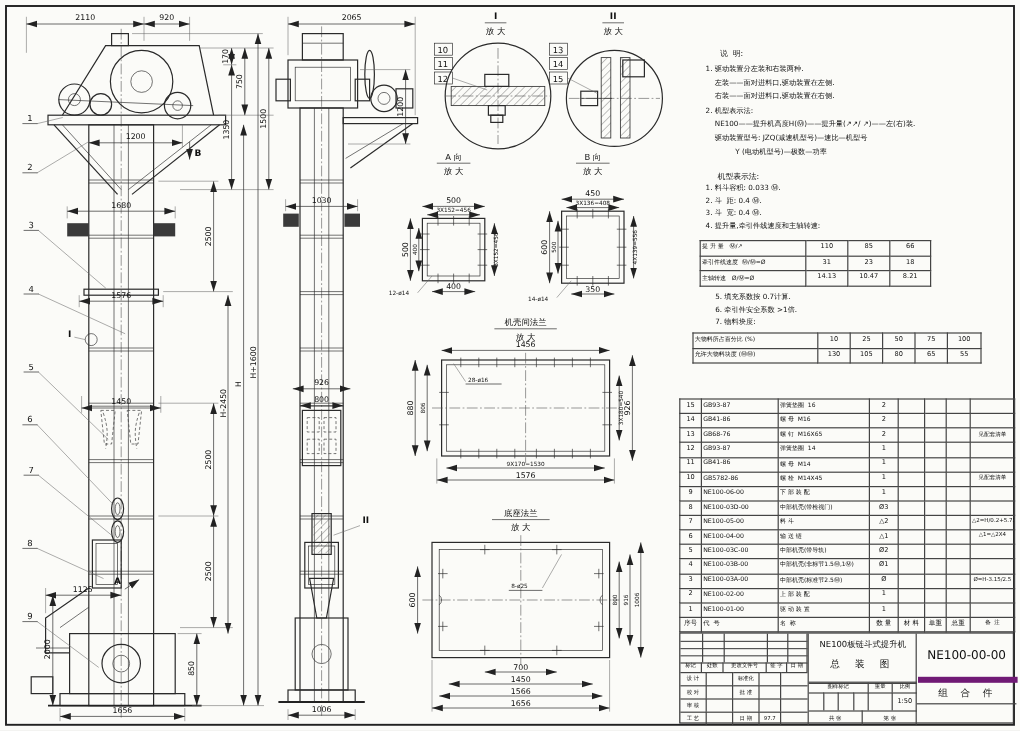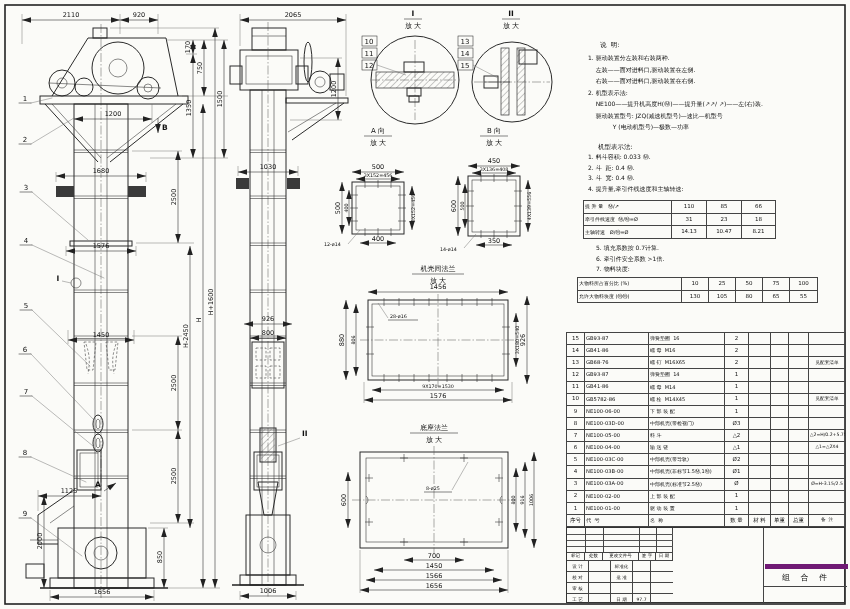--- a/index.html
+++ b/index.html
@@ -720,20 +720,42 @@
         <div style="width:22px;border-right:none;"></div>
   </div>
   <div class="abs row" style="left:0;top:65px;width:106px;height:11px;">
     <div style="width:22px;">工 艺</div>
     <div style="width:22px;"></div>
     <div style="width:22px;">日 期</div>
     <div style="width:18px;">97.7</div>
     <div style="width:22px;border-right:none;"></div>
   </div>
 
+  <div class="abs" style="left:106px;top:0;width:90px;height:76px;border-left:1px solid #444;">
+    <div class="abs" style="left:0;top:4px;width:90px;text-align:center;font-size:7px;">NE100板链斗式提升机</div>
+    <div class="abs" style="left:0;top:20px;width:90px;text-align:center;font-size:8px;letter-spacing:5px;">总 装 图</div>
+    <div class="abs row" style="left:0;top:40px;width:90px;height:9px;border-top:1px solid #444;">
+      <div class="lbl" style="width:50px;">图样标记</div>
+      <div class="lbl" style="width:20px;">重量</div>
+      <div class="lbl" style="width:20px;border-right:none;">比例</div>
+    </div>
+    <div class="abs row" style="left:0;top:49px;width:90px;height:15px;">
+      <div style="width:12.5px;"></div>
+          <div style="width:12.5px;"></div>
+          <div style="width:12.5px;"></div>
+          <div style="width:12.5px;"></div>
+      <div style="width:20px;"></div>
+      <div style="width:20px;border-right:none;font-size:5.5px;">1:50</div>
+    </div>
+    <div class="abs row" style="left:0;top:64px;width:90px;height:12px;">
+      <div style="width:45px;">共  张</div>
+      <div style="width:45px;border-right:none;">第  张</div>
+    </div>
+  </div>
 
   <div class="abs" style="left:196px;top:0;width:83px;height:76px;border-left:1px solid #444;">
+    <div class="abs" style="left:0;top:0;width:83px;height:36px;display:flex;align-items:center;justify-content:center;font-size:10px;">NE100-00-00</div>
     <div class="abs" style="left:1px;top:36px;width:83px;height:22px;border-top:5px solid #701a75;display:flex;align-items:center;justify-content:center;font-size:8px;letter-spacing:4px;">组 合 件</div>
     <div class="abs" style="left:0;top:58px;width:83px;height:18px;border-top:1px solid #444;"></div>
   </div>
 </div>
 
 </div>
 
 </body></html>

